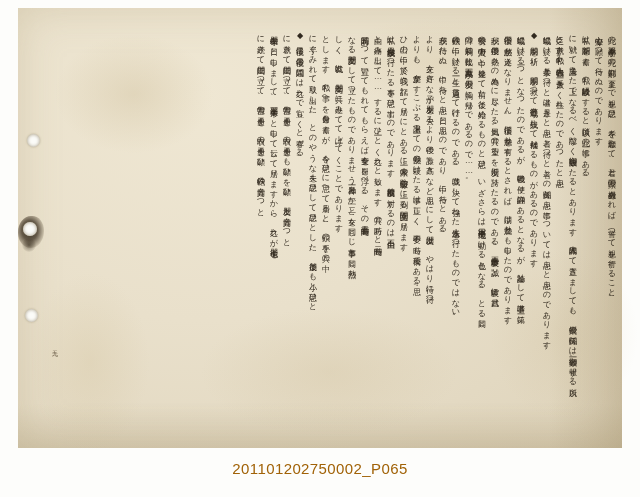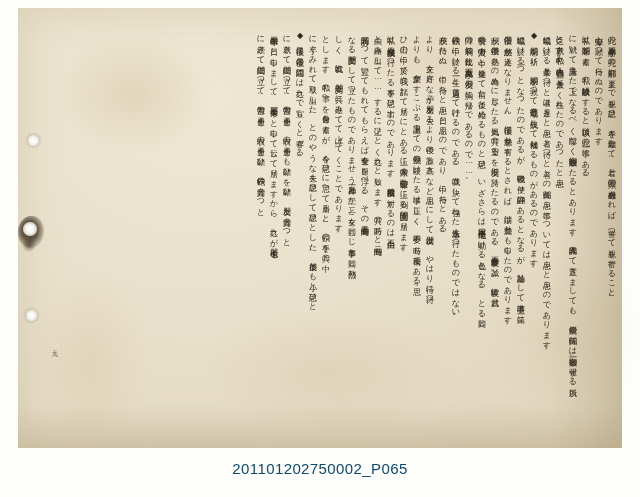--- a/index.html
+++ b/index.html
@@ -137,21 +137,21 @@
   
   .caption {
     position: absolute;
     left: 0;
     top: 460px;
     width: 640px;
     text-align: center;
     font-family: "Liberation Sans", sans-serif;
     font-size: 15px;
     letter-spacing: 0.4px;
-    color: #0c4a6e;
+    color: #a16207;
   }
 </style>
 </head>
 <body>
 
 <div id="page">
   <div class="backdrop"></div>
 
   <div class="sheet">
     <div class="stain s1"></div>

